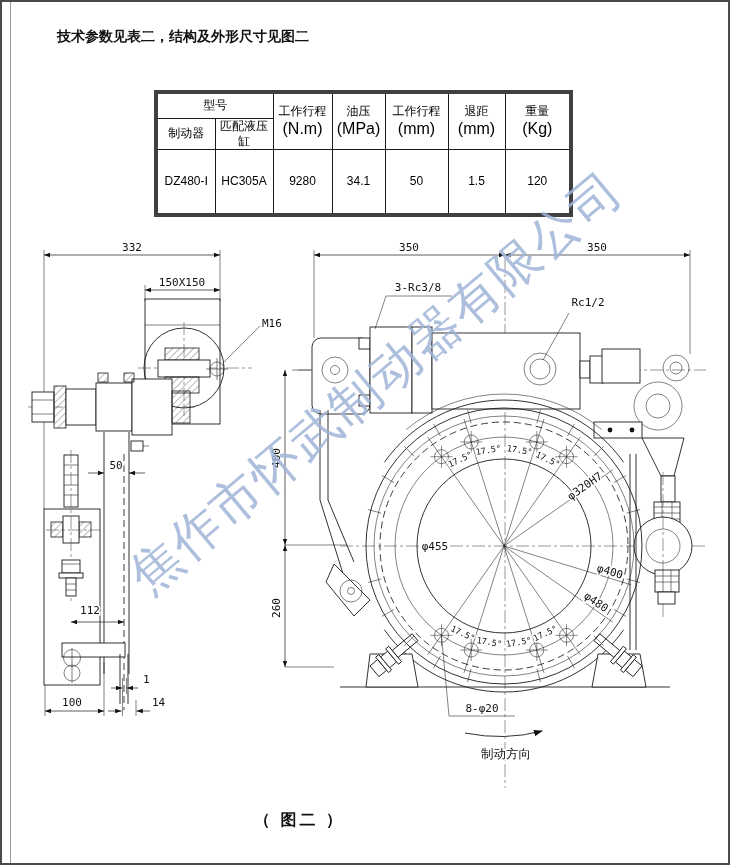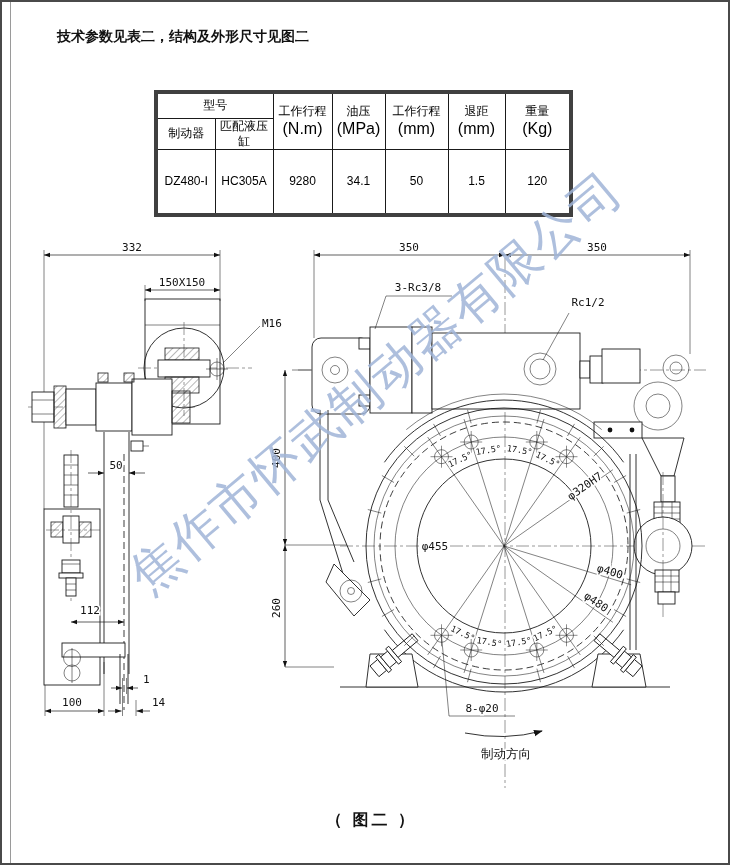--- a/index.html
+++ b/index.html
@@ -8,21 +8,21 @@
   .leftrule{position:absolute;left:8px;top:0;width:1px;height:865px;background:#9a9a9a;}
   .intro{position:absolute;left:55px;top:26px;font-size:14px;font-weight:bold;color:#111;}
   .tcaption{position:absolute;left:128px;top:67px;width:370px;text-align:center;font-size:12px;font-weight:bold;color:#111;}
   table.spec{position:absolute;left:128px;top:88px;border-collapse:collapse;table-layout:fixed;
              border:4px solid #404040;margin-left:24px;}
   table.spec td{border:1px solid #1a1a1a;text-align:center;vertical-align:middle;
                 font-size:12px;color:#000;padding:0;line-height:1.25;}
   tr.h1{height:26px} tr.h2{height:20px} tr.d{height:66px}
   td .u{font-size:16px;}
   td.small{font-size:11px;}
-  .fcaption{position:absolute;left:275px;top:808px;width:140px;text-align:right;
+  .fcaption{position:absolute;left:252px;top:808px;width:140px;text-align:left;
             font-size:16px;font-weight:bold;letter-spacing:3px;color:#111;}
   .watermark{position:absolute;left:135px;top:556px;transform:rotate(-40deg);transform-origin:0 50%;
              font-size:50px;line-height:50px;color:#a0b5d8;opacity:.85;white-space:nowrap;
              letter-spacing:2px;pointer-events:none;}
   svg.draw{position:absolute;left:0;top:0;}
   .ln{stroke:#1b1b1b;stroke-width:.9;fill:none}
   .tn{stroke:#1b1b1b;stroke-width:.55;fill:none}
   .dl{stroke:#1b1b1b;stroke-width:.7;fill:none}
   .cl{stroke:#444;stroke-width:.55;fill:none;stroke-dasharray:13 3 3 3}
   .dsh{stroke:#1b1b1b;stroke-width:.85;fill:none;stroke-dasharray:7 4}

